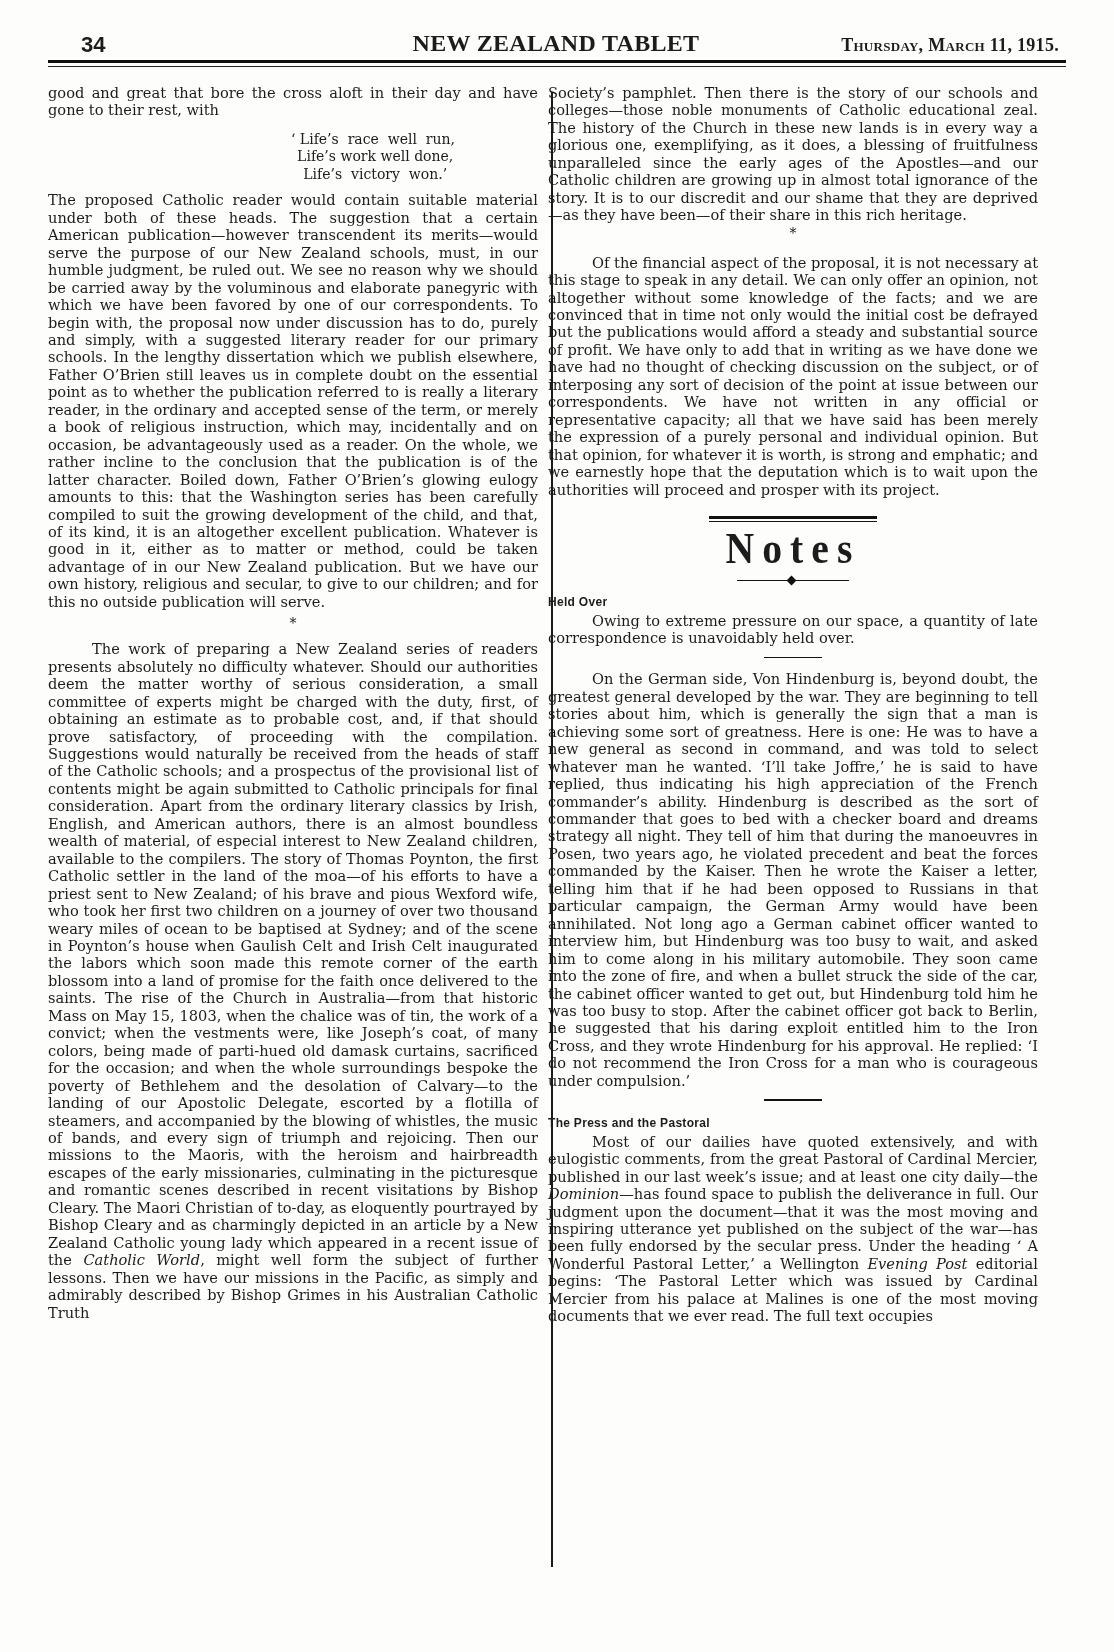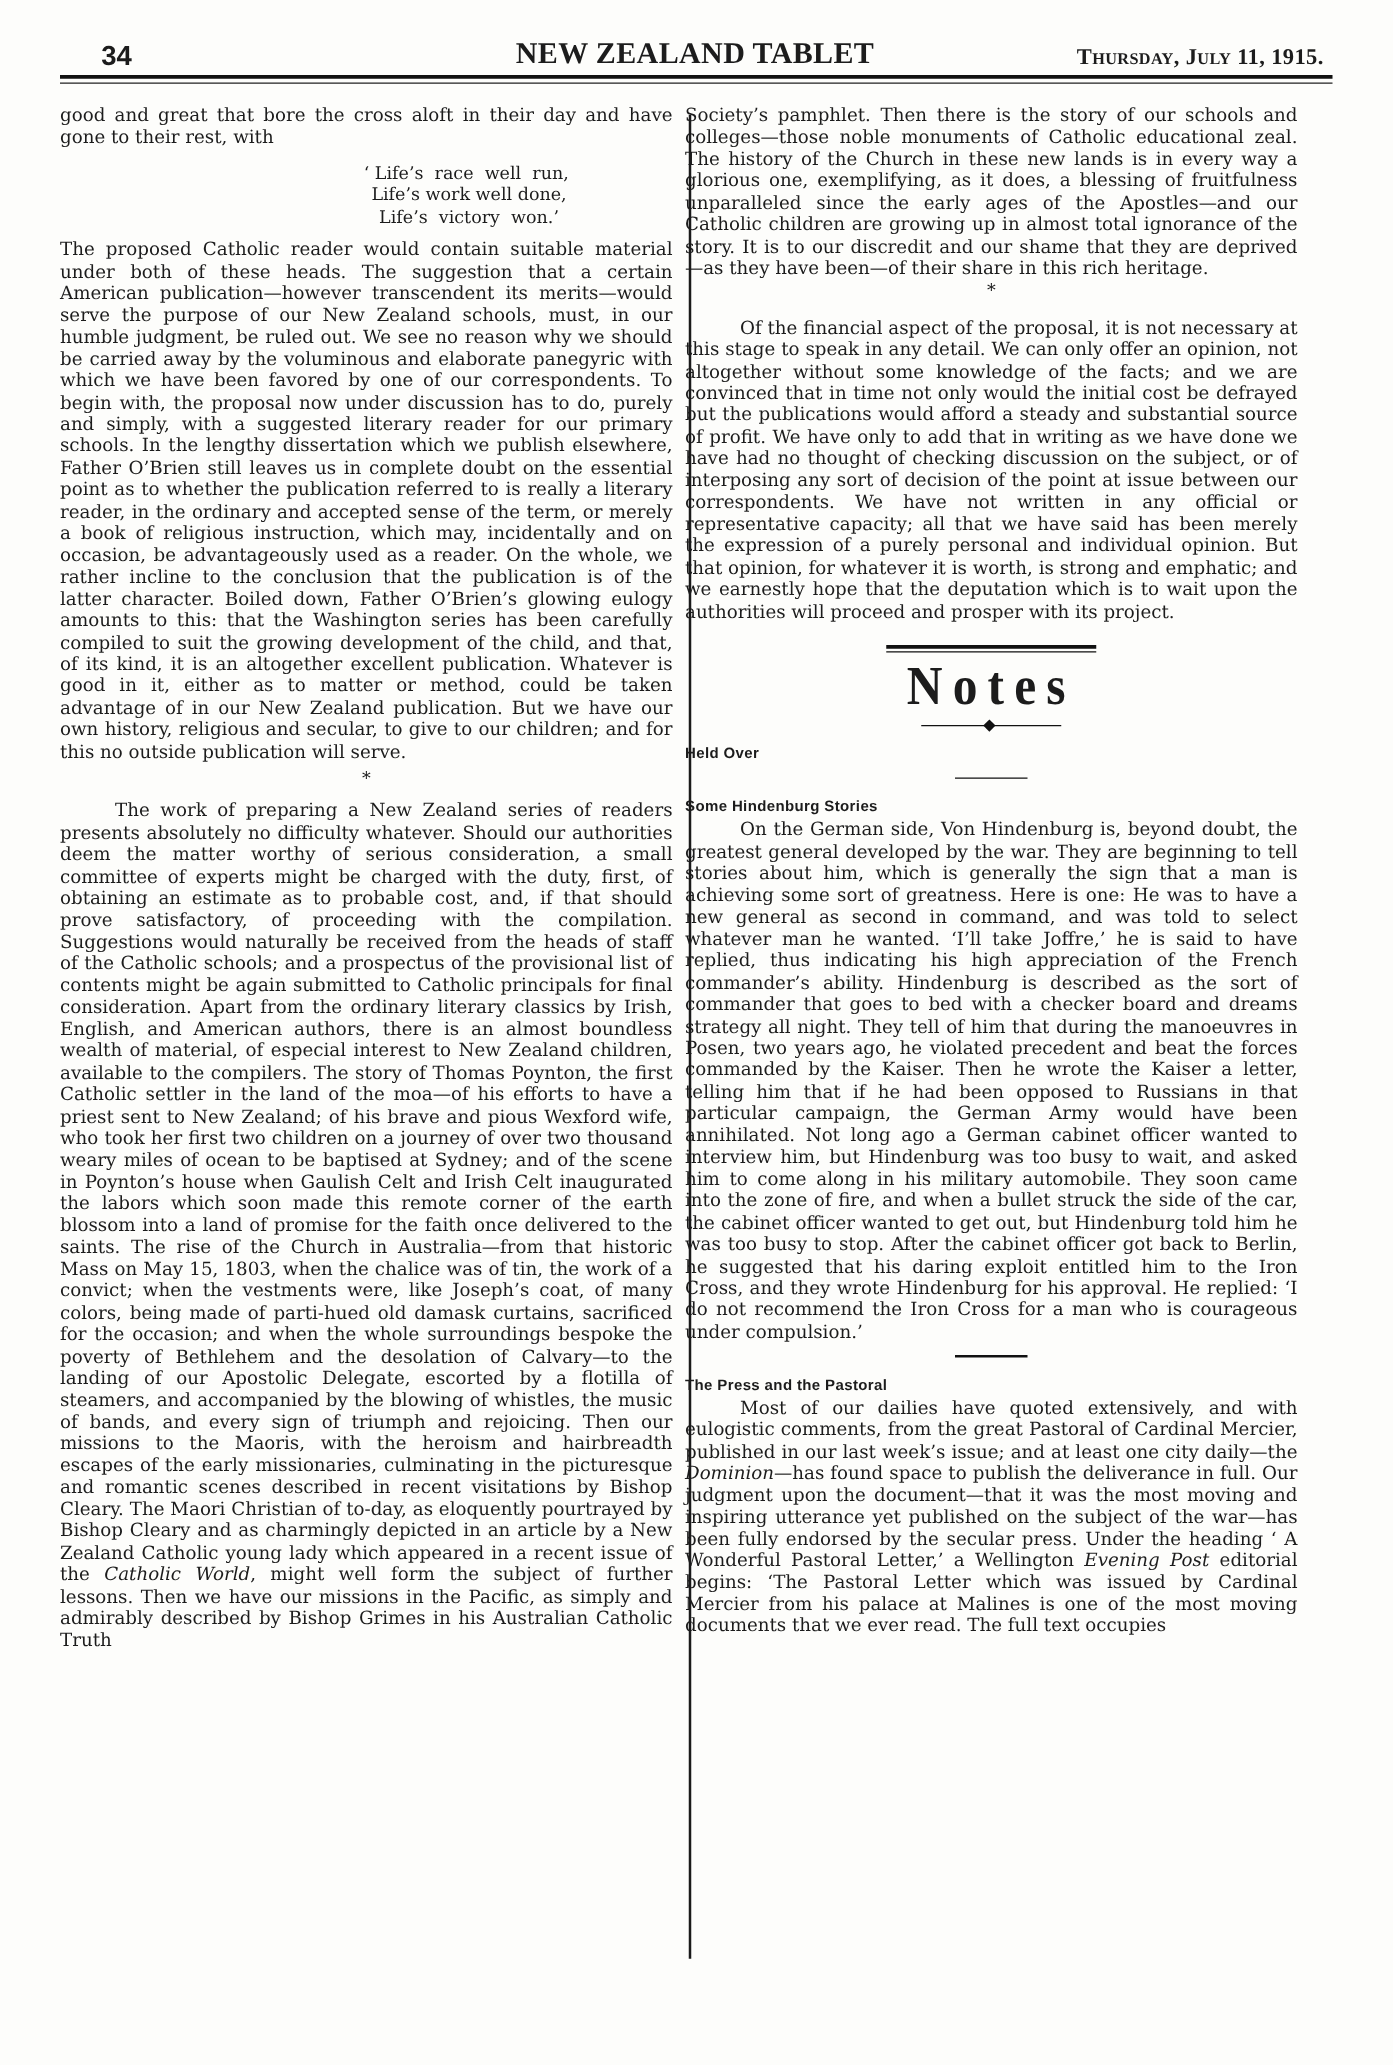--- a/index.html
+++ b/index.html
@@ -33,21 +33,21 @@
   .short-rule { width:58px; height:1.5px; background:#111; margin:10px auto 12px auto; }
   em { font-style:italic; }
 </style>
 </head>
 <body>
 
 <header>
   <div class="masthead">
     <span class="page-no">34</span>
     <div class="pub-title">NEW ZEALAND TABLET</div>
-    <span class="pub-date">Thursday, July 11, 1915.</span>
+    <span class="pub-date">Thursday, March 11, 1915.</span>
   </div>
   <div class="rule-thick"></div>
   <div class="rule-thin"></div>
 </header>
 
 <div class="col-divider"></div>
 
 <section class="col col-left">
   <p>good and great that bore the cross aloft in their day and have gone to their rest, with</p>
   <div class="poem">
@@ -66,21 +66,21 @@
   <p class="indent">Of the financial aspect of the proposal, it is not necessary at this stage to speak in any detail. We can only offer an opinion, not altogether without some knowledge of the facts; and we are convinced that in time not only would the initial cost be defrayed but the publications would afford a steady and substantial source of profit. We have only to add that in writing as we have done we have had no thought of checking discussion on the subject, or of interposing any sort of decision of the point at issue between our correspondents. We have not written in any official or representative capacity; all that we have said has been merely the expression of a purely personal and individual opinion. But that opinion, for whatever it is worth, is strong and emphatic; and we earnestly hope that the deputation which is to wait upon the authorities will proceed and prosper with its project.</p>
 
   <div class="notes-rule"></div>
   <div class="notes-title">Notes</div>
   <div class="diamond-rule">
     <div class="line"></div>
     <div class="dia"></div>
   </div>
 
   <div class="sub-head">Held Over</div>
+  <p class="indent">Owing to extreme pressure on our space, a quantity of late correspondence is unavoidably held over.</p>
   <div class="short-rule"></div>
 
-  <div class="sub-head">Some Hindenburg Stories</div>
   <p class="indent">On the German side, Von Hindenburg is, beyond doubt, the greatest general developed by the war. They are beginning to tell stories about him, which is generally the sign that a man is achieving some sort of greatness. Here is one: He was to have a new general as second in command, and was told to select whatever man he wanted. ‘I’ll take Joffre,’ he is said to have replied, thus indicating his high appreciation of the French commander’s ability. Hindenburg is described as the sort of commander that goes to bed with a checker board and dreams strategy all night. They tell of him that during the manoeuvres in Posen, two years ago, he violated precedent and beat the forces commanded by the Kaiser. Then he wrote the Kaiser a letter, telling him that if he had been opposed to Russians in that particular campaign, the German Army would have been annihilated. Not long ago a German cabinet officer wanted to interview him, but Hindenburg was too busy to wait, and asked him to come along in his military automobile. They soon came into the zone of fire, and when a bullet struck the side of the car, the cabinet officer wanted to get out, but Hindenburg told him he was too busy to stop. After the cabinet officer got back to Berlin, he suggested that his daring exploit entitled him to the Iron Cross, and they wrote Hindenburg for his approval. He replied: ‘I do not recommend the Iron Cross for a man who is courageous under compulsion.’</p>
   <div class="short-rule"></div>
 
   <div class="sub-head">The Press and the Pastoral</div>
   <p class="indent"><span>Most of our dailies have quoted extensively, and with eulogistic comments, from the great Pastoral of Cardinal Mercier, published in our last week’s issue; and at least one city daily—the </span><em>Dominion</em><span>—has found space to publish the deliverance in full. Our judgment upon the document—that it was the most moving and inspiring utterance yet published on the subject of the war—has been fully endorsed by the secular press. Under the heading ‘ A Wonderful Pastoral Letter,’ a Wellington </span><em>Evening Post</em><span> editorial begins: ‘The Pastoral Letter which was issued by Cardinal Mercier from his palace at Malines is one of the most moving documents that we ever read. The full text occupies</span></p>
 </section>
 
 </body></html>

